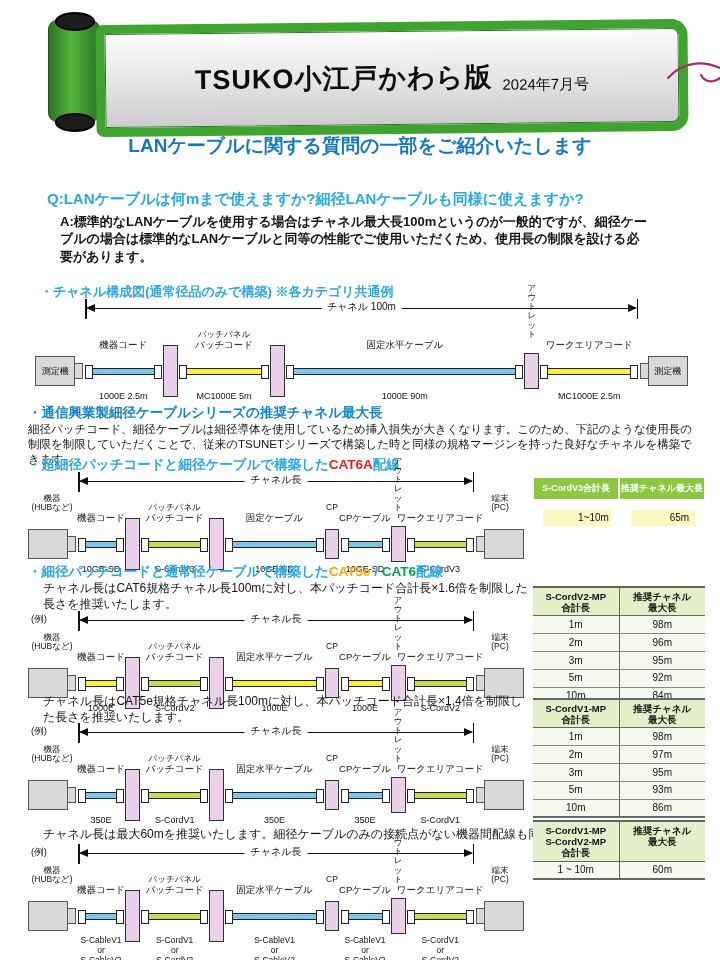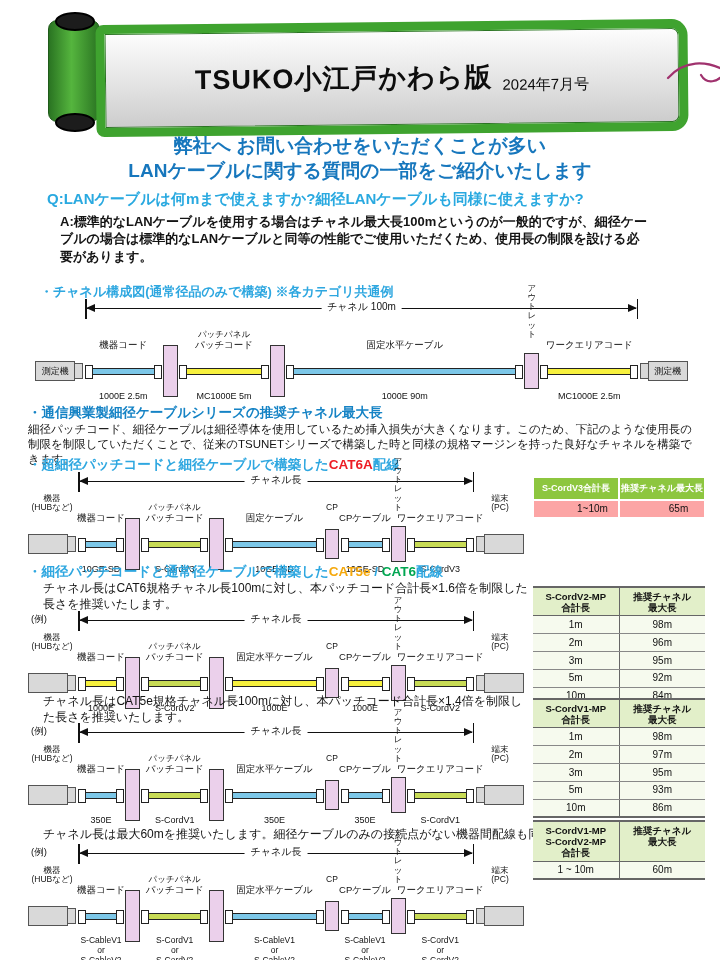--- a/index.html
+++ b/index.html
@@ -30,21 +30,21 @@
   .diag-row{display:flex;align-items:flex-start;padding-top:18px;}
   .col{display:flex;flex-direction:column;align-items:center;position:relative;min-width:0;}
   .dev-col{flex:0 0 52px;width:52px;}
   .node-col{flex:0 0 17px;width:17px;}
   .cable-col{flex-grow:1;flex-basis:0;justify-content:center;}
   .s-top{height:22px;display:flex;align-items:flex-end;justify-content:center;font-size:8.5px;line-height:1.08;text-align:center;white-space:pre-line;}
   .s-name{height:13px;display:flex;align-items:flex-end;justify-content:center;font-size:9.5px;white-space:nowrap;}
   .s-g{height:38px;display:flex;align-items:center;justify-content:center;width:100%;position:relative;}
   .s-val{padding-top:1px;font-size:9px;text-align:center;white-space:pre-line;line-height:1.15;}
   .tall .s-val{font-size:8.5px;}
-  .devbox{width:40px;height:20px;background:#d9d9d9;border:1.5px solid #555;display:flex;align-items:center;justify-content:center;font-size:9px;box-sizing:border-box;}
+  .devbox{width:40px;height:30px;background:#d9d9d9;border:1.5px solid #555;display:flex;align-items:center;justify-content:center;font-size:9px;box-sizing:border-box;}
   .devnub{width:9px;height:16px;background:#d9d9d9;border:1.5px solid #555;box-sizing:border-box;}
   .nubL{margin-left:-1.5px;}
   .nubR{margin-right:-1.5px;}
   .panel{width:15px;height:52px;background:#ebd0eb;border:1.5px solid #333;margin:-7px 0;box-sizing:border-box;}
   .cp-node{width:14px;height:30px;background:#ebd0eb;border:1.5px solid #333;box-sizing:border-box;}
   .outlet-node{width:15px;height:36px;background:#ebd0eb;border:1.5px solid #333;box-sizing:border-box;}
   .cable{width:100%;height:7px;border:1px solid #222;position:relative;box-sizing:border-box;}
   .cable::before,.cable::after{content:"";position:absolute;top:-4px;width:6px;height:12px;background:#fff;border:1px solid #222;}
   .cable::before{left:-1px;}
   .cable::after{right:-1px;}
@@ -56,21 +56,21 @@
   .tickL{left:-2px;}
   .tickR{right:-2px;}
   .d-arrow-label{position:absolute;left:50%;top:0;transform:translate(-50%,-62%);background:#fff;padding:0 6px;font-size:10px;white-space:nowrap;}
   .d-example{position:absolute;top:2px;left:5px;font-size:9.5px;}
 
   
   .tbl{position:absolute;width:172px;font-size:10px;text-align:center;box-sizing:border-box;}
   .trow{display:flex;}
   .tcell{flex:1;padding:2.5px 2px;white-space:pre-line;line-height:1.18;box-sizing:border-box;}
   .tbl.solid .thead .tcell{background:#8dc63f;color:#fff;font-weight:bold;font-size:9px;margin:1px;padding:5px 1px;}
-  .tbl.solid .trow:not(.thead) .tcell{background:#fca5a5;margin:1px;padding-left:35px;}
+  .tbl.solid .trow:not(.thead) .tcell{background:#fef9c3;margin:10px;padding-left:35px;}
   .tbl.light{border-top:2px solid #666;border-bottom:2px solid #666;background:#f6faee;}
   .tbl.light .thead{background:#e2efc9;border-bottom:1.5px solid #666;font-weight:bold;font-size:9.5px;}
   .tbl.light .trow:not(.thead){border-bottom:1px solid #888;}
   .tbl.light .trow:last-child{border-bottom:none;}
   .tbl.light .tcell:first-child{border-right:1.5px solid #666;}
 </style>
 </head>
 <body>
 
 <div class="page">
@@ -82,21 +82,20 @@
     <div class="ribbon">
       <span class="banner-title">TSUKO小江戸かわら版</span>
       <span class="banner-issue">2024年7月号</span>
     </div>
     <svg class="curl" width="62" height="34" viewBox="0 0 62 34">
       <path d="M2 22 C18 4, 40 4, 60 15 M60 15 C52 28, 40 28, 35 19" stroke="#a0326e" fill="none" stroke-width="2.2" stroke-linecap="round"></path>
     </svg>
   </div>
 
   <div class="main-title">
-    <div>弊社へ お問い合わせをいただくことが多い</div>
     <div>LANケーブルに関する質問の一部をご紹介いたします</div>
   </div>
   <div class="q-line">Q:LANケーブルは何mまで使えますか?細径LANケーブルも同様に使えますか?</div>
   <div class="answer">A:標準的なLANケーブルを使用する場合はチャネル最大長100mというのが一般的ですが、細径ケーブルの場合は標準的なLANケーブルと同等の性能でご使用いただくため、使用長の制限を設ける必要があります。</div>
 
   <div class="heading" style="top:283px;left:40px;font-size:13px;"><span style="color: rgb(46, 167, 224);">・チャネル構成図(通常径品のみで構築) ※各カテゴリ共通例</span></div>
 
   <div class="diag" style="top:299px;left:33px;width:657px;height:100px;">
       <div class="d-arrow">
         <div class="ah ahL"></div>

